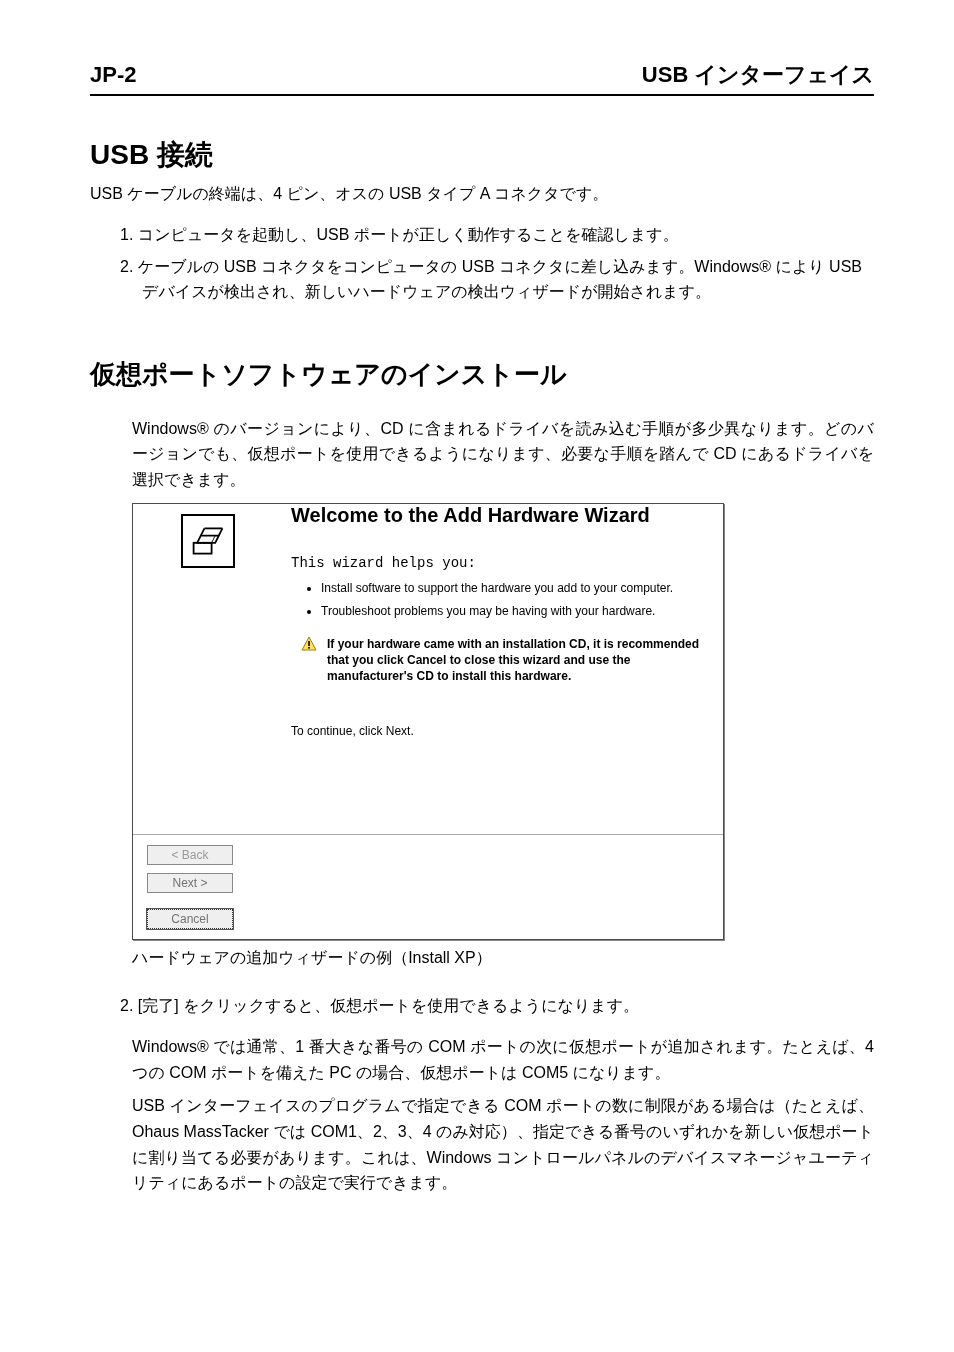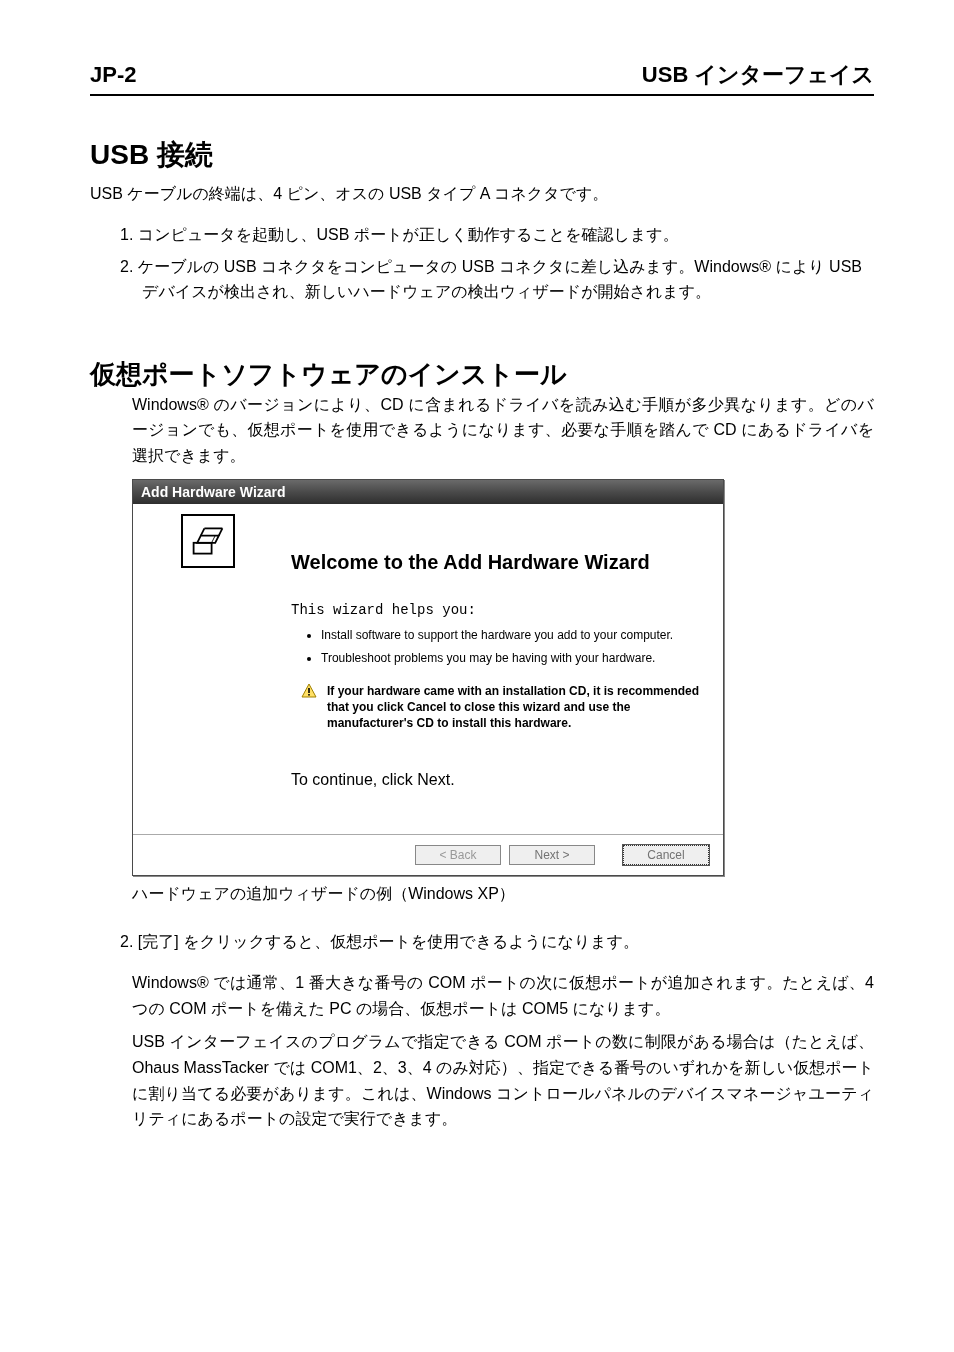--- a/index.html
+++ b/index.html
@@ -33,21 +33,21 @@
   }
   .section-title {
     font-size: 28px;
     font-weight: bold;
     margin-bottom: 8px;
   }
   .section-title-lg {
     font-size: 26px;
     font-weight: bold;
     margin-top: 52px;
-    margin-bottom: 0;
+    margin-bottom: 24px;
   }
   .para {
     font-size: 16px;
     line-height: 1.5;
     margin-bottom: 6px;
   }
   .ol {
     list-style: none;
     padding-left: 30px;
     counter-reset: item;
@@ -110,21 +110,20 @@
     position: relative;
   }
   .wizard-icon svg {
     width: 36px;
     height: 36px;
   }
   .wizard-right {
     flex: 1;
     padding: 0 20px 10px 8px;
     font-family: Tahoma, Arial, sans-serif;
-    margin-top: 47px;
   }
   .wizard-heading {
     font-size: 20px;
     font-weight: bold;
     margin-bottom: 28px;
   }
   .wizard-text {
     font-size: 14px;
     margin-bottom: 10px;
     font-family: Liberation Mono, monospace;
@@ -150,28 +149,29 @@
     width: 16px;
     height: 16px;
     flex-shrink: 0;
   }
   .wizard-warn-text {
     font-size: 12px;
     font-weight: bold;
     line-height: 1.35;
   }
   .wizard-continue {
-    font-size: 16px;
+    font-size: 12px;
   }
   .wizard-footer {
     border-top: 1px solid #aaa;
     padding: 10px 14px;
     display: flex;
     justify-content: flex-end;
     gap: 8px;
+    flex-direction: column;
   }
   .wizard-btn {
     font-family: Tahoma, Arial, sans-serif;
     font-size: 12px;
     padding: 2px 0;
     width: 84px;
     text-align: center;
     border: 1px solid #888;
     background: #efefef;
     color: #737373;
@@ -204,21 +204,20 @@
   <ul class="ol">
     <li>1. コンピュータを起動し、USB ポートが正しく動作することを確認します。</li>
     <li>2. ケーブルの USB コネクタをコンピュータの USB コネクタに差し込みます。Windows® により USB デバイスが検出され、新しいハードウェアの検出ウィザードが開始されます。</li>
   </ul>
 
   <div class="section-title-lg">仮想ポートソフトウェアのインストール</div>
   <div class="sub-para">Windows® のバージョンにより、CD に含まれるドライバを読み込む手順が多少異なります。どのバージョンでも、仮想ポートを使用できるようになります、必要な手順を踏んで CD にあるドライバを選択できます。</div>
 
   <div class="wizard-wrap">
     <div class="wizard">
-      <div class="wizard-title">Add Hardware Wizard</div>
       <div class="wizard-body">
         <div class="wizard-left">
           <div class="wizard-icon">
             <svg viewBox="0 0 40 40">
               <rect x="4" y="22" width="20" height="12" fill="none" stroke="#000" stroke-width="2"></rect>
               <path d="M8 22 L12 14 L32 14 L28 22 Z" fill="none" stroke="#000" stroke-width="2"></path>
               <line x1="12" y1="14" x2="16" y2="6" stroke="#000" stroke-width="2"></line>
               <line x1="32" y1="14" x2="36" y2="6" stroke="#000" stroke-width="2"></line>
               <line x1="16" y1="6" x2="36" y2="6" stroke="#000" stroke-width="2"></line>
               <line x1="24" y1="22" x2="28" y2="14" stroke="#000" stroke-width="1"></line>
@@ -245,21 +244,21 @@
       </div>
       <div class="wizard-footer">
         <div class="wizard-btn disabled">&lt; Back</div>
         <div class="wizard-btn">Next &gt;</div>
         <div style="width:12px"></div>
         <div class="wizard-btn default">Cancel</div>
       </div>
     </div>
   </div>
 
-  <div class="caption">ハードウェアの追加ウィザードの例（Windows XP）</div>
+  <div class="caption">ハードウェアの追加ウィザードの例（Install XP）</div>
 
   <ul class="ol">
     <li>2. [完了] をクリックすると、仮想ポートを使用できるようになります。</li>
   </ul>
   <div class="sub-para">Windows® では通常、1 番大きな番号の COM ポートの次に仮想ポートが追加されます。たとえば、4 つの COM ポートを備えた PC の場合、仮想ポートは COM5 になります。</div>
   <div class="sub-para">USB インターフェイスのプログラムで指定できる COM ポートの数に制限がある場合は（たとえば、Ohaus MassTacker では COM1、2、3、4 のみ対応）、指定できる番号のいずれかを新しい仮想ポートに割り当てる必要があります。これは、Windows コントロールパネルのデバイスマネージャユーティリティにあるポートの設定で実行できます。</div>
 
 </div>
 
 </body></html>

